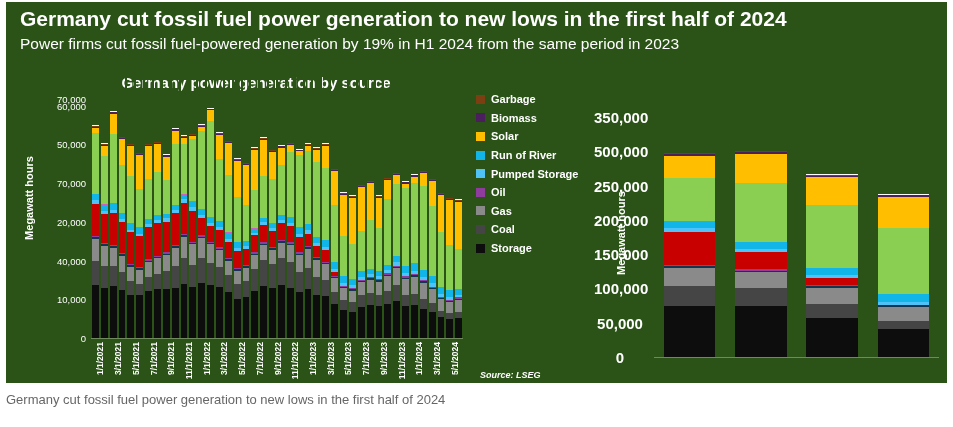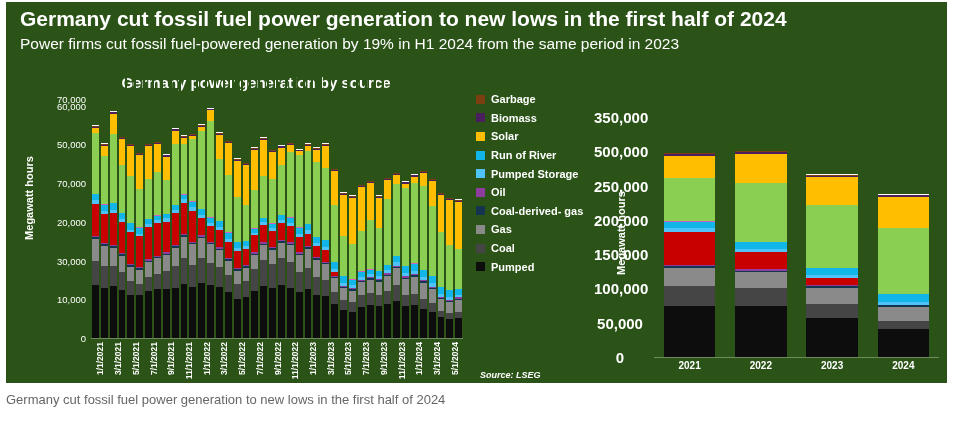--- a/index.html
+++ b/index.html
@@ -772,21 +772,21 @@
               <div class="seg" style="background: rgb(79, 195, 247); height: 1%;"></div>
               <div class="seg" style="background: rgb(142, 60, 158); height: 0.428571%;"></div>
               <div class="seg" style="background: rgb(20, 53, 79); height: 0.571429%;"></div>
               <div class="seg" style="background: rgb(138, 138, 138); height: 4.28571%;"></div>
               <div class="seg" style="background: rgb(69, 69, 69); height: 2.28571%;"></div>
               <div class="seg" style="background: rgb(13, 13, 13); height: 7.42857%;"></div>
             </div>
           </div>
       <div class="ytickL" style="top: 271px;">0</div>
           <div class="ytickL" style="top: 232.286px;">10,000</div>
-          <div class="ytickL" style="top: 193.571px;">30,000</div>
+          <div class="ytickL" style="top: 193.571px;">40,000</div>
           <div class="ytickL" style="top: 154.857px;">20,000</div>
           <div class="ytickL" style="top: 116.143px;">70,000</div>
           <div class="ytickL" style="top: 77.4286px;">50,000</div>
           <div class="ytickL" style="top: 38.7143px;">60,000</div>
           <div class="ytickL" style="top: 0px; margin-top: 32px;">70,000</div>
         </div>
       <div class="axisL"></div>
       <div class="xticksL" id="xticksL">
           <div class="xtL">
             <span>1/1/2021</span>
@@ -894,34 +894,30 @@
         </div>
         <div class="lrow">
           <span class="lsw" style="background: rgb(79, 195, 247);"></span>
           <span class="ltx">Pumped Storage</span>
         </div>
         <div class="lrow">
           <span class="lsw" style="background: rgb(142, 60, 158);"></span>
           <span class="ltx">Oil</span>
         </div>
         <div class="lrow">
-          <span class="lsw" style="background: rgb(20, 53, 79);"></span>
-          <span class="ltx">Coal-derived- gas</span>
-        </div>
-        <div class="lrow">
           <span class="lsw" style="background: rgb(138, 138, 138);"></span>
           <span class="ltx">Gas</span>
         </div>
         <div class="lrow">
           <span class="lsw" style="background: rgb(69, 69, 69);"></span>
           <span class="ltx">Coal</span>
         </div>
         <div class="lrow">
           <span class="lsw" style="background: rgb(13, 13, 13);"></span>
-          <span class="ltx">Pumped</span>
+          <span class="ltx">Storage</span>
         </div>
       </div>
     <div class="source">Source: LSEG</div>
 
     <div class="chartR">
       <div class="ylabR">Megawatt hours</div>
       <div class="plotR" id="plotR">
         <div class="barsR" id="barsR">
             <div class="barRwrap">
               <div class="barR">
@@ -998,24 +994,18 @@
       <div class="ytickR" style="top: 240px;">0</div>
           <div class="ytickR" style="top: 205.714px;">50,000</div>
           <div class="ytickR" style="top: 171.429px;">100,000</div>
           <div class="ytickR" style="top: 137.143px;">150,000</div>
           <div class="ytickR" style="top: 102.857px;">200,000</div>
           <div class="ytickR" style="top: 68.5714px;">250,000</div>
           <div class="ytickR" style="top: 34.2857px;">500,000</div>
           <div class="ytickR" style="top: 0px;">350,000</div>
         </div>
       <div class="axisR"></div>
-      <div class="xticksR" id="xticksR">
-          <div class="xtR">2021</div>
-          <div class="xtR">2022</div>
-          <div class="xtR">2023</div>
-          <div class="xtR">2024</div>
-        </div>
     </div>
 
   </div>
 
   <div class="caption">Germany cut fossil fuel power generation to new lows in the first half of 2024</div>
 </div>
 
 </body></html>

